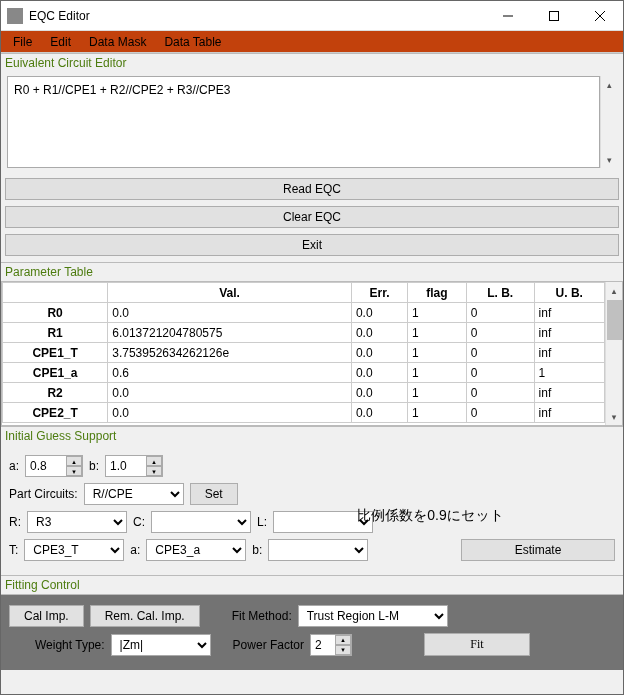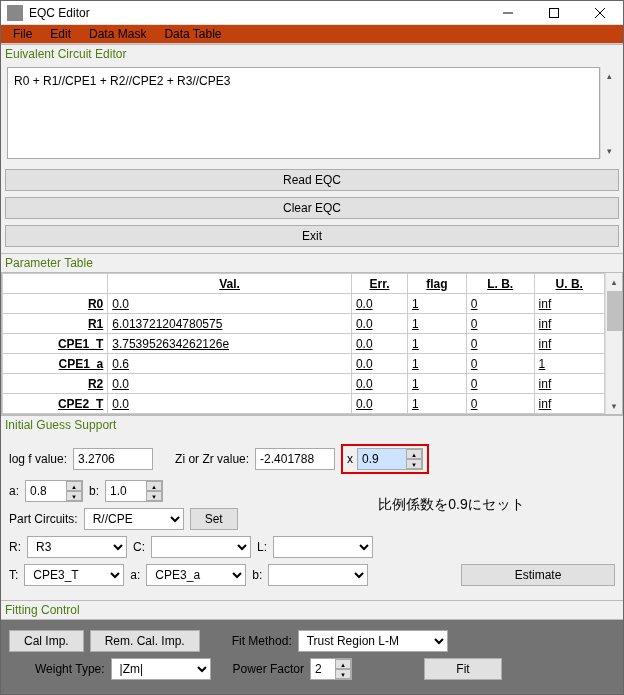--- a/index.html
+++ b/index.html
@@ -15,23 +15,23 @@
   .menu-item { padding: 2px 8px; }
   .section-label { background: #f0f0f0; padding: 2px 4px; font-size: 12px; color: #4d7c0f; border-top: 1px solid #bbb; }
   .panel { background: #f0f0f0; padding: 4px 6px; }
   .eqc-text { width: 100%; height: 92px; background: #fff; border: 1px solid #aaa; padding: 6px; resize: none; overflow: auto; font-size: 12px; color: #000; }
   .scroll-v { width: 17px; background: #f0f0f0; border-left: 1px solid #ddd; display: flex; flex-direction: column; align-items: center; justify-content: space-between; }
   .scroll-v .arrow { width: 100%; height: 17px; display: flex; align-items: center; justify-content: center; color: #555; font-size: 9px; }
   .btn { background: #e1e1e1; border: 1px solid #adadad; padding: 3px 14px; font-size: 12px; }
   .btn-row { display: flex; gap: 6px; padding: 6px 4px; background: #f0f0f0; flex-direction: column; }
   .table-wrap { display: flex; background: #fff; border: 1px solid #bbb; height: 145px; }
   table { border-collapse: collapse; width: 100%; }
-  th, td { border: 1px solid #ccc; padding: 2px 4px; font-size: 12px; text-align: left; height: 20px; background: #fff; color: #000; white-space: nowrap; overflow: hidden; text-decoration: underline; }
+  th, td { border: 1px solid #ccc; padding: 2px 4px; font-size: 12px; text-align: left; height: 20px; background: #fff; color: #000; white-space: nowrap; overflow: hidden; }
   th { background: #fff; font-weight: bold; text-align: center; }
-  td.param-name { font-weight: bold; text-align: right; margin-top: 9px; }
+  td.param-name { font-weight: bold; text-align: center; margin-top: 9px; }
   .table-scroll { flex: 1; overflow: hidden; }
   .initial-guess { padding: 4px 8px 8px 8px; background: #f0f0f0; position: relative; }
   .field-row { display: flex; align-items: center; gap: 6px; margin: 6px 0; flex-wrap: wrap; }
   .lbl { font-size: 12px; }
   input.txt, select.sel { border: 1px solid #aaa; padding: 2px 4px; font-size: 12px; background: #fff; height: 22px; }
   .spinbox { display: flex; border: 1px solid #aaa; height: 22px; background: #fff; }
   .spinbox input { border: none; width: 48px; padding: 0 4px; font-size: 12px; }
   .spinbox .spins { display: flex; flex-direction: column; width: 16px; }
   .spinbox .spins button { flex: 1; border: 1px solid #aaa; background: #e1e1e1; font-size: 7px; padding: 0; line-height: 1; }
   .red-box { border: 2px solid #d00; padding: 2px 4px; display: inline-flex; align-items: center; gap: 4px; }
@@ -161,56 +161,39 @@
     <div class="scroll-v">
       <div class="arrow">▴</div>
       <div style="width:15px;height:40px;background:#c0c0c0;margin:1px;"></div>
       <div class="arrow" style="margin-top:auto;">▾</div>
     </div>
   </div>
 
   <div class="section-label">Initial Guess Support</div>
   <div class="initial-guess">
 
-    <div class="field-row">
-      <span class="lbl">log f value:</span>
-      <input class="txt wide-input" value="3.2706" style="">
-      <span style="width:10px"></span>
-      <span class="lbl">Zi or Zr value:</span>
-      <input class="txt wide-input" value="-2.401788" style="">
-      <span class="red-box">
-        <span class="lbl">x</span>
-        <div class="spinbox">
-          <input class="hl-input" value="0.9" style="">
-          <div class="spins">
-              <button>▴</button>
-              <button>▾</button>
-            </div>
-        </div>
-      </span>
-    </div>
 
     <div class="field-row">
       <span class="lbl">a:</span>
       <div class="spinbox">
         <input style="width: 40px;" value="0.8">
         <div class="spins">
             <button>▴</button>
             <button>▾</button>
           </div>
       </div>
       <span class="lbl">b:</span>
       <div class="spinbox">
         <input style="width: 40px;" value="1.0">
         <div class="spins">
             <button>▴</button>
             <button>▾</button>
           </div>
       </div>
-      <span class="annotation" style="left:377px; top:62px;">比例係数を0.9にセット</span>
+      <span class="annotation" style="left:356px; top:62px;">比例係数を0.9にセット</span>
     </div>
 
     <div class="field-row">
       <span class="lbl">Part Circuits:</span>
       <select class="sel w-medsel"><option>R//CPE</option></select>
       <button class="btn">Set</button>
     </div>
 
     <div class="field-row">
       <span class="lbl">R:</span>
@@ -249,17 +232,17 @@
       <span style="width:10px"></span>
       <span class="lbl">Power Factor</span>
       <div class="spinbox">
         <input style="width: 24px;" value="2">
         <div class="spins">
             <button>▴</button>
             <button>▾</button>
           </div>
       </div>
       <span style="width:60px"></span>
-      <button class="btn" style="width:78px;">Fit</button>
+      <button class="btn" style="width:106px;font-family:Liberation Serif, serif;">Fit</button>
     </div>
   </div>
 
 </div>
 
 </body></html>

